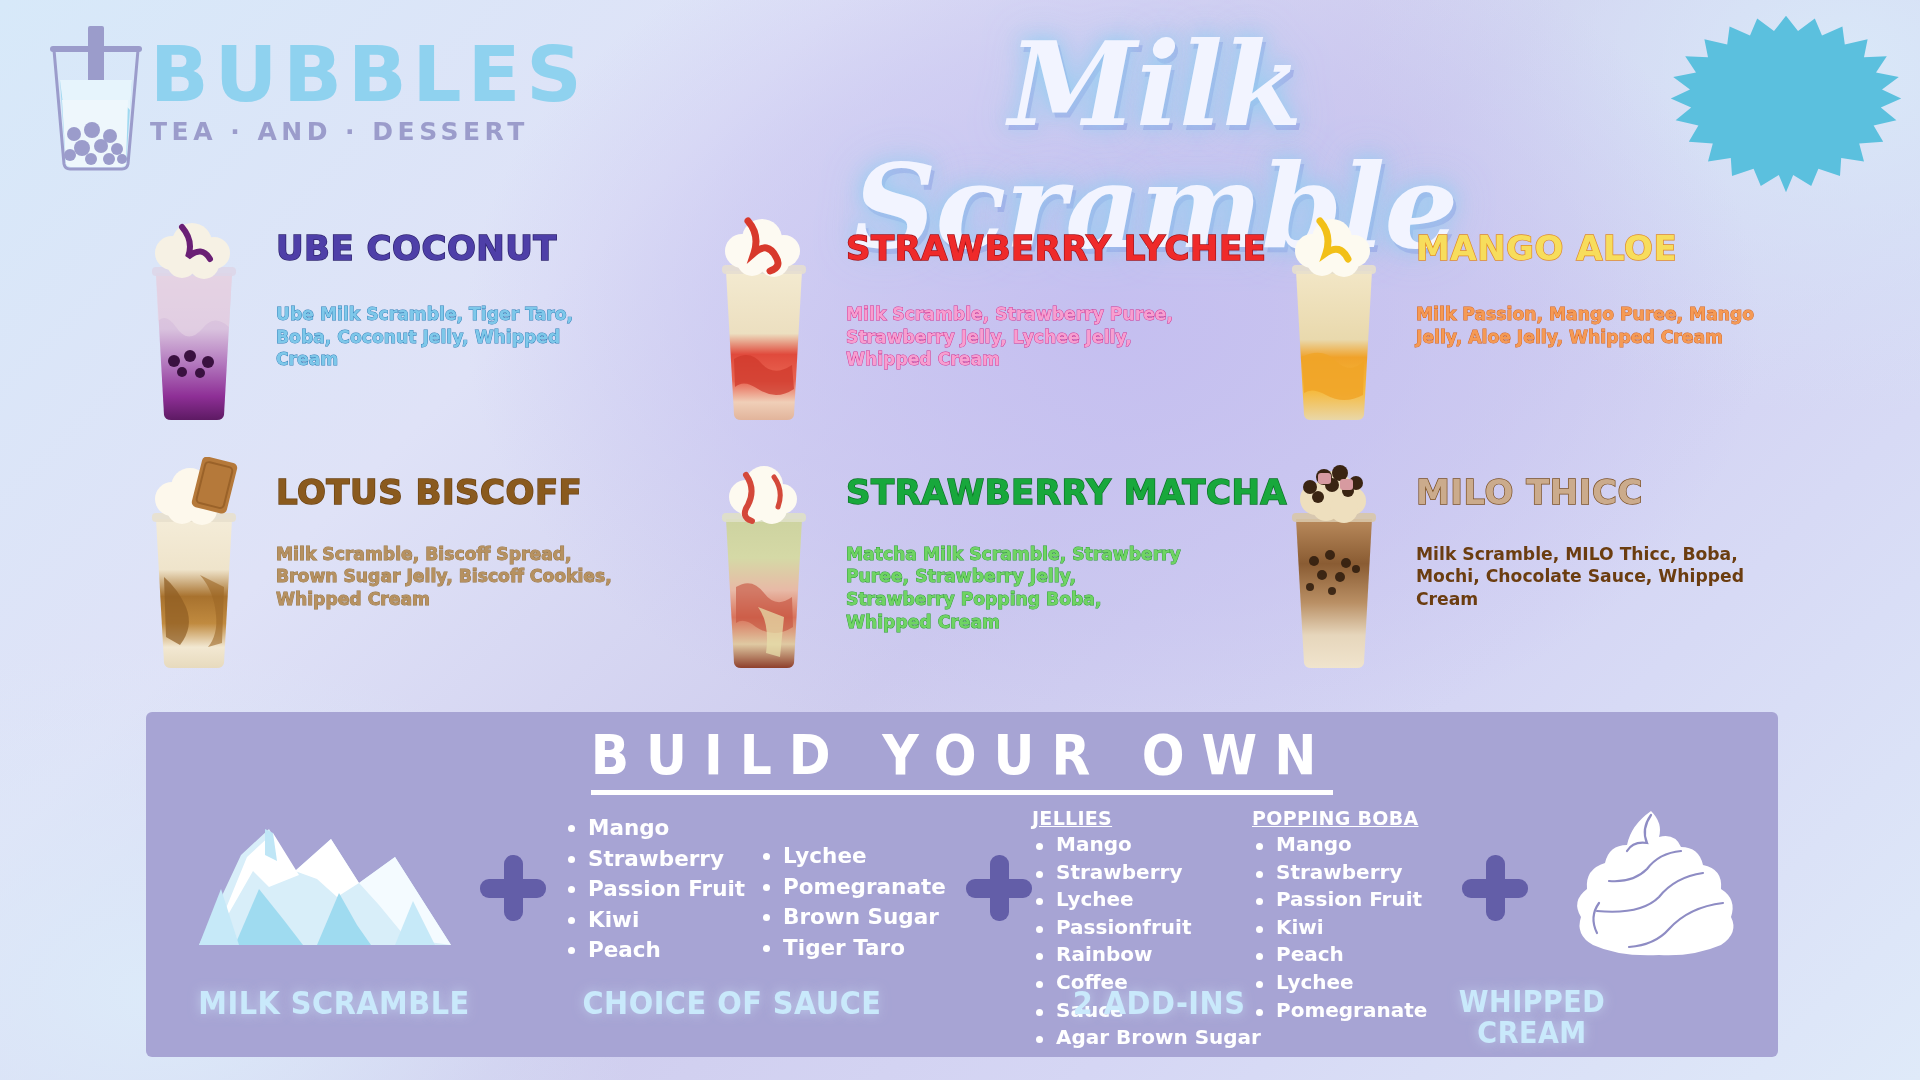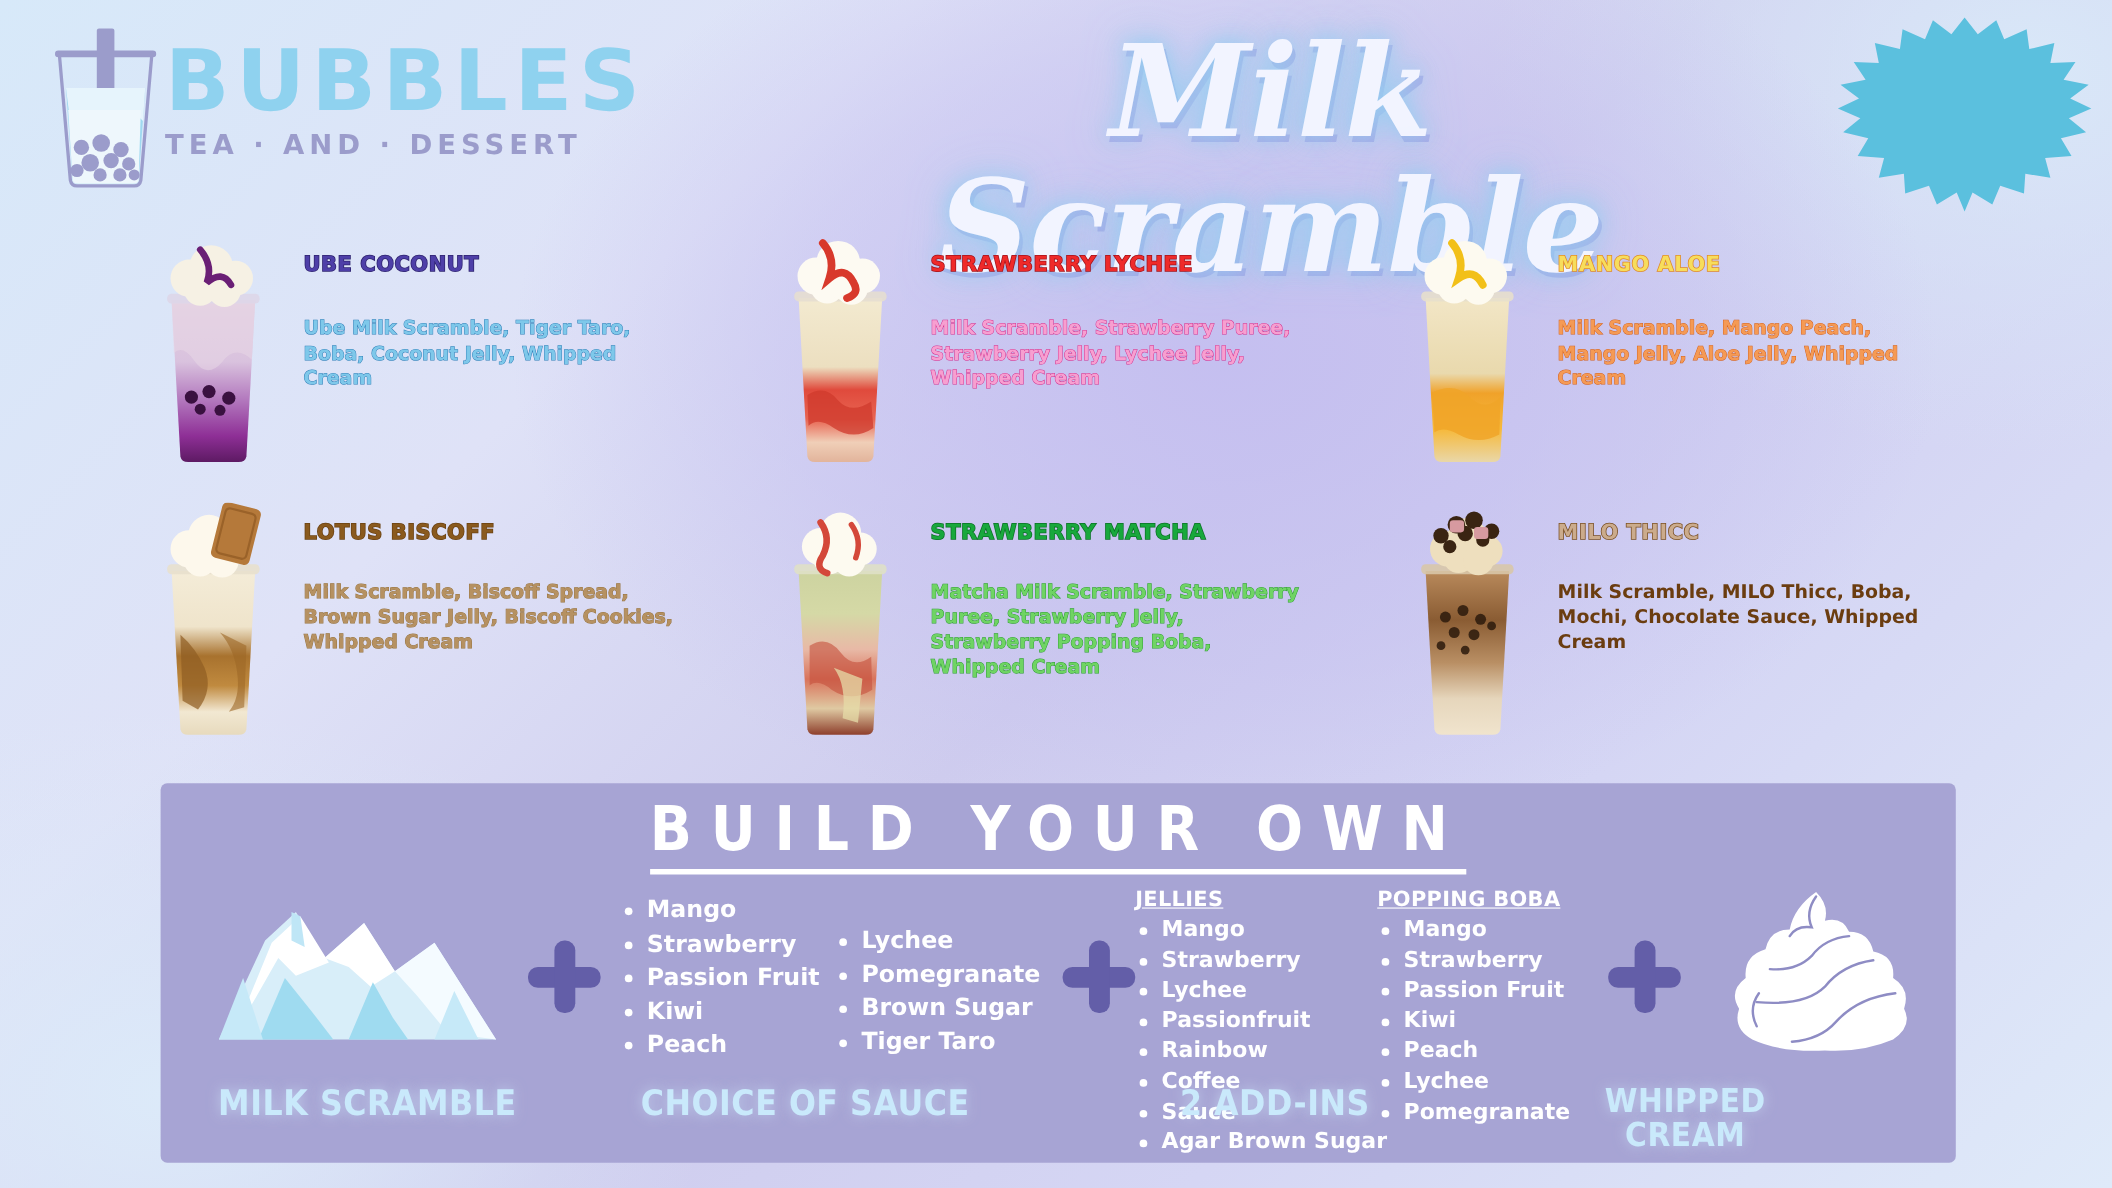--- a/index.html
+++ b/index.html
@@ -70,21 +70,21 @@
     position: absolute; left: 130px; top: 205px; width: 1680px; height: 495px;
     display: grid;
     grid-template-columns: 570px 570px 540px;
     grid-template-rows: 1fr 1fr;
   }
   .product { position: relative; display: flex; align-items: flex-start; }
   .product-photo { position: relative; width: 128px; height: 215px; flex: 0 0 auto; margin-top: 4px; }
   .product-photo svg { width: 100%; height: 100%; display: block; }
   .product-copy { flex: 1; padding-left: 18px; padding-top: 26px; }
   .product-name {
-    font-size: 19px; font-weight: bold; letter-spacing: 0.5px;
+    font-size: 34px; font-weight: bold; letter-spacing: 0.5px;
     font-family: "DejaVu Sans", sans-serif; line-height: 1;
     white-space: nowrap;
   }
   .product-desc {
     margin-top: 38px;
     font-size: 17.2px; font-weight: bold; line-height: 1.32;
     font-family: "DejaVu Sans", sans-serif;
     max-width: 340px;
   }
   
@@ -304,21 +304,21 @@
               <circle cx="84" cy="42" r="16"></circle>
               <circle cx="52" cy="52" r="15"></circle>
               <circle cx="74" cy="53" r="15"></circle>
               <circle cx="63" cy="46" r="16"></circle>
             </g>
           <path d="M50 12 Q62 26 56 44 Q70 34 78 50" stroke="#f2c018" stroke-width="7" fill="none" stroke-linecap="round"></path>
         </svg>
       </div>
       <div class="product-copy">
         <div class="product-name" style="color: rgb(247, 221, 92); -webkit-text-stroke: 1.4px rgb(224, 138, 42); paint-order: stroke;">MANGO ALOE</div>
-        <div class="product-desc" style="color: rgb(245, 154, 84); -webkit-text-stroke: 0.9px rgb(212, 98, 31); paint-order: stroke;">Milk Scramble, Mango Peach, Mango Jelly, Aloe Jelly, Whipped Cream</div>
+        <div class="product-desc" style="color: rgb(245, 154, 84); -webkit-text-stroke: 0.9px rgb(212, 98, 31); paint-order: stroke;">Milk Passion, Mango Puree, Mango Jelly, Aloe Jelly, Whipped Cream</div>
       </div>
     </div>
 
     <div class="product row2">
       <div class="product-photo">
         <svg viewBox="0 0 128 215">
           <defs>
             <linearGradient id="lbBody" x1="0" y1="0" x2="0" y2="1">
               <stop offset="0%" stop-color="#f4ecd8"></stop>
                 <stop offset="34%" stop-color="#efe4cb"></stop>

